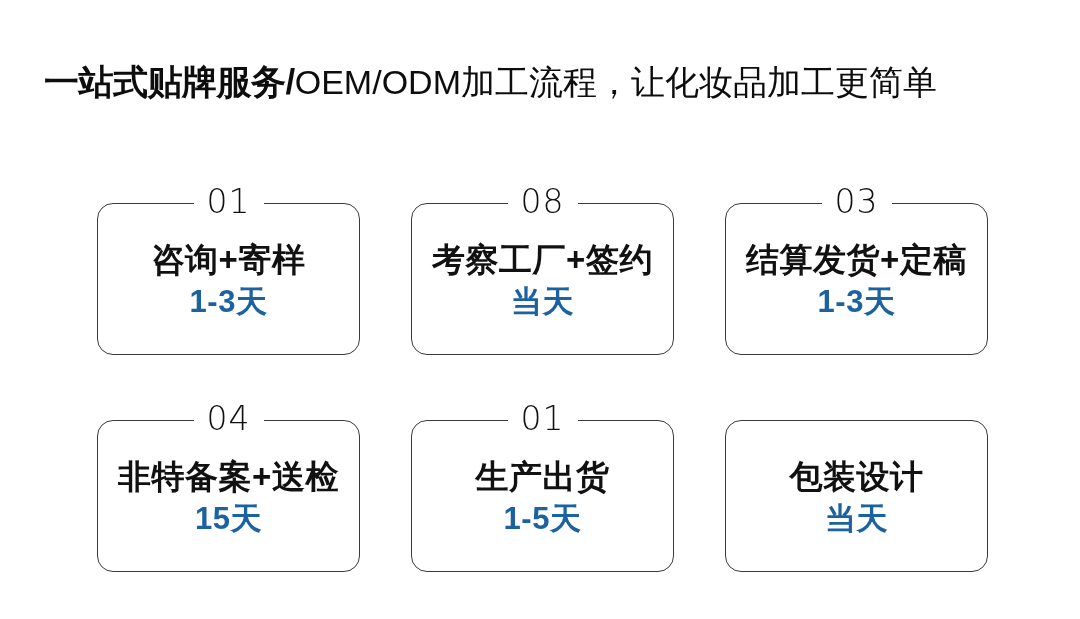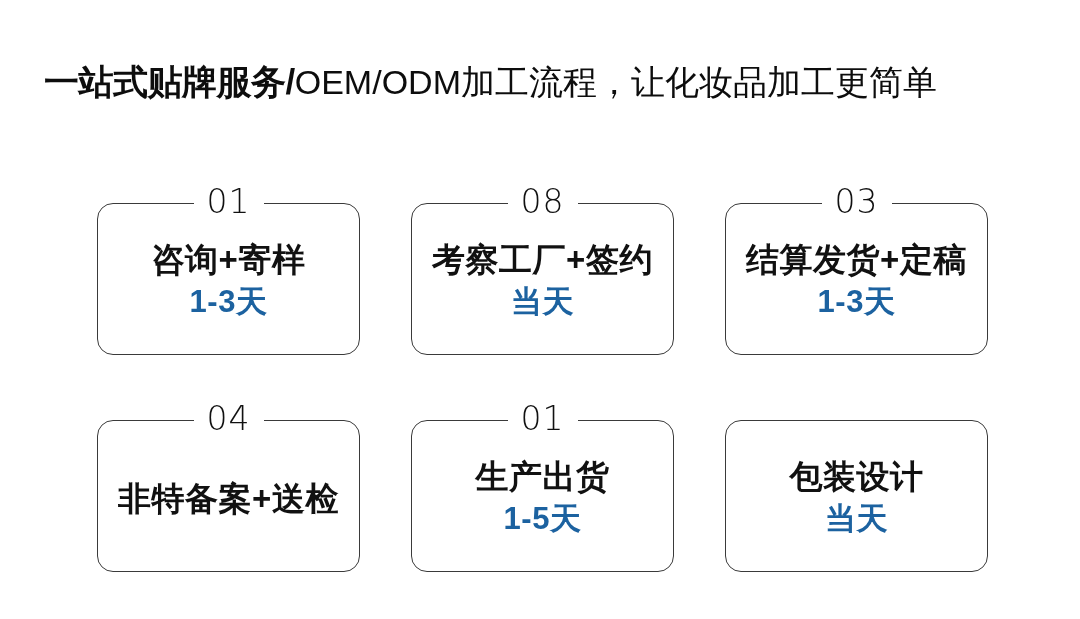--- a/index.html
+++ b/index.html
@@ -134,20 +134,21 @@
 
     <div class="card">
       <div class="card-number">03</div>
       <div class="card-title">结算发货+定稿</div>
       <div class="card-duration">1-3天</div>
     </div>
 
     <div class="card">
       <div class="card-number">04</div>
       <div class="card-title">非特备案+送检</div>
+      <div class="card-duration">15天</div>
     </div>
 
     <div class="card">
       <div class="card-number">01</div>
       <div class="card-title">生产出货</div>
       <div class="card-duration">1-5天</div>
     </div>
 
     <div class="card">
       <div class="card-title">包装设计</div>

